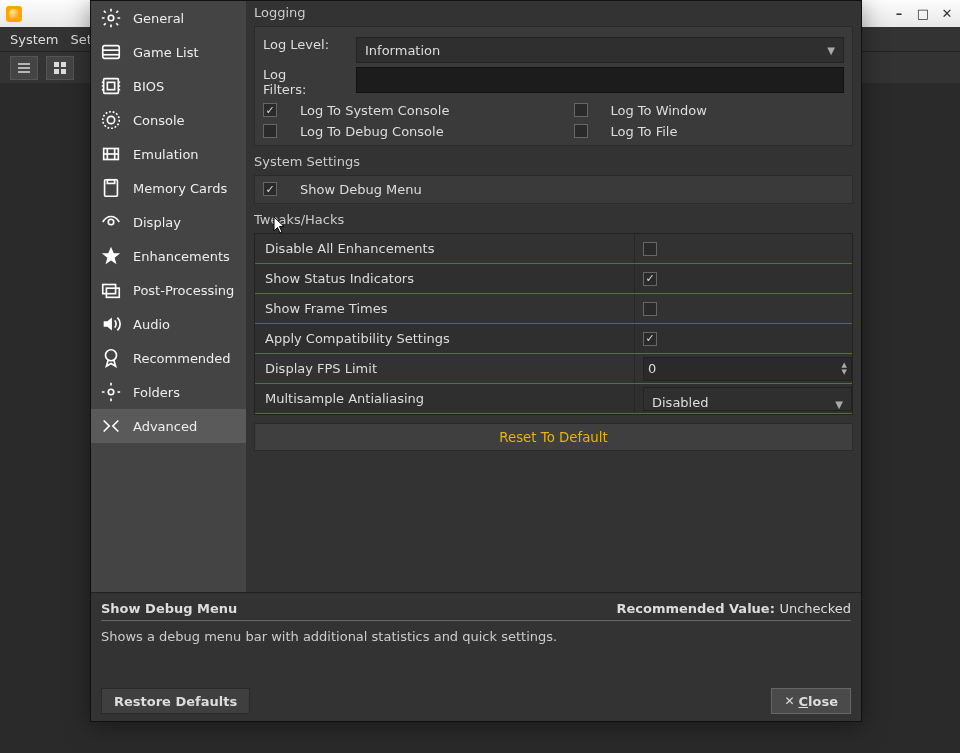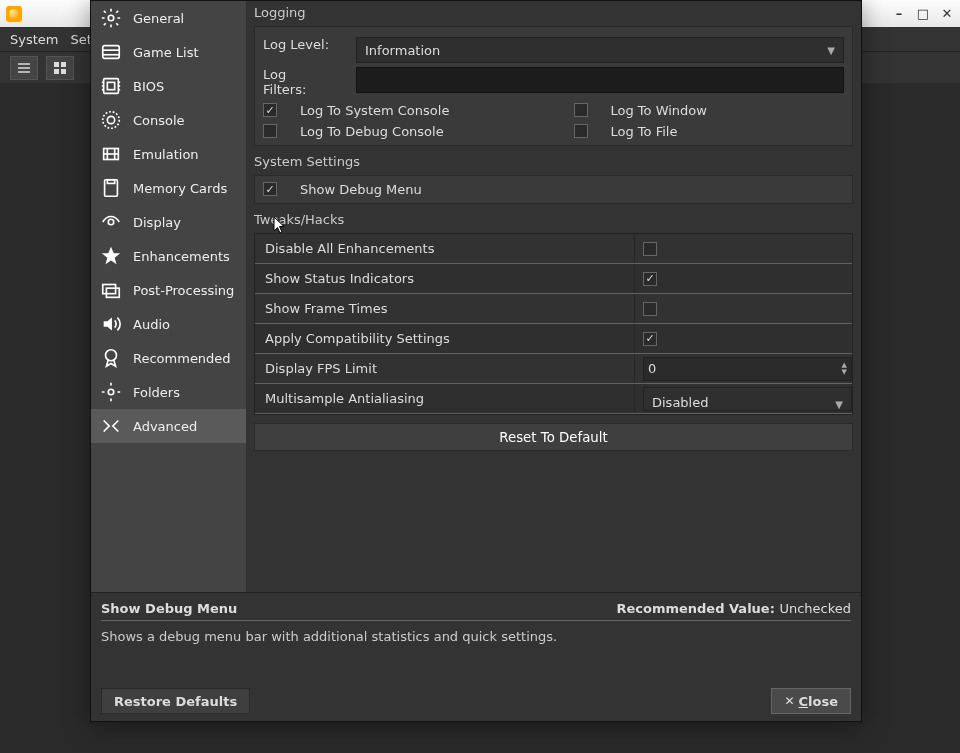--- a/index.html
+++ b/index.html
@@ -61,21 +61,21 @@
 .tweaks-scroll::-webkit-scrollbar { width: 14px; background: #3a3a3a; }
 .tweaks-scroll::-webkit-scrollbar-thumb { background: #555; }
 .tweak-row { display: flex; align-items: center; height: 30px; border-bottom: 1px solid #4d7c0f; }
 .tweak-row:nth-child(odd) { background: #323232; }
 .tweak-label { flex: 0 0 380px; padding-left: 10px; border-right: 1px solid #262626; height: 100%; display: flex; align-items: center; }
 .tweak-value { flex: 1; padding-left: 8px; display: flex; align-items: center; }
 .tweak-value .select { width: 100%; height: 24px; align-items: flex-end; }
 .spinner { display: flex; align-items: center; background: #2a2a2a; border: 1px solid #222; height: 24px; flex: 1; padding: 0 4px; justify-content: space-between; }
 .spinner .spin-btns { display: flex; flex-direction: column; font-size: 7px; line-height: 7px; color: #aaa; }
 
-.reset-btn { width: 100%; height: 28px; background: #3f3f3f; border: 1px solid #2a2a2a; color: #ffffff; margin-bottom: 4px; cursor: pointer; }
+.reset-btn { width: 100%; height: 28px; background: #3f3f3f; border: 1px solid #2a2a2a; color: #eab308; margin-bottom: 4px; cursor: pointer; }
 
 .tooltip-area { background: #333333; border-top: 1px solid #222; padding: 8px 10px; }
 .tooltip-header { display: flex; justify-content: space-between; font-weight: bold; border-bottom: 1px solid #666; padding-bottom: 4px; margin-bottom: 8px; }
 .tooltip-header .rv { font-weight: bold; }
 .tooltip-header .rv-val { font-weight: normal; }
 .tooltip-body { min-height: 44px; color: #ccc; font-size: 13px; }
 
 .dialog-footer { height: 40px; display: flex; align-items: center; justify-content: space-between; padding: 0 10px; background: #333333; font-weight: bold; }
 .btn { height: 26px; padding: 0 12px; background: #3f3f3f; border: 1px solid #2a2a2a; color: #ddd; display: flex; align-items: center; gap: 4px; cursor: pointer; }
 .btn.close { background: #4a4a4a; border: 1px solid #666; }

